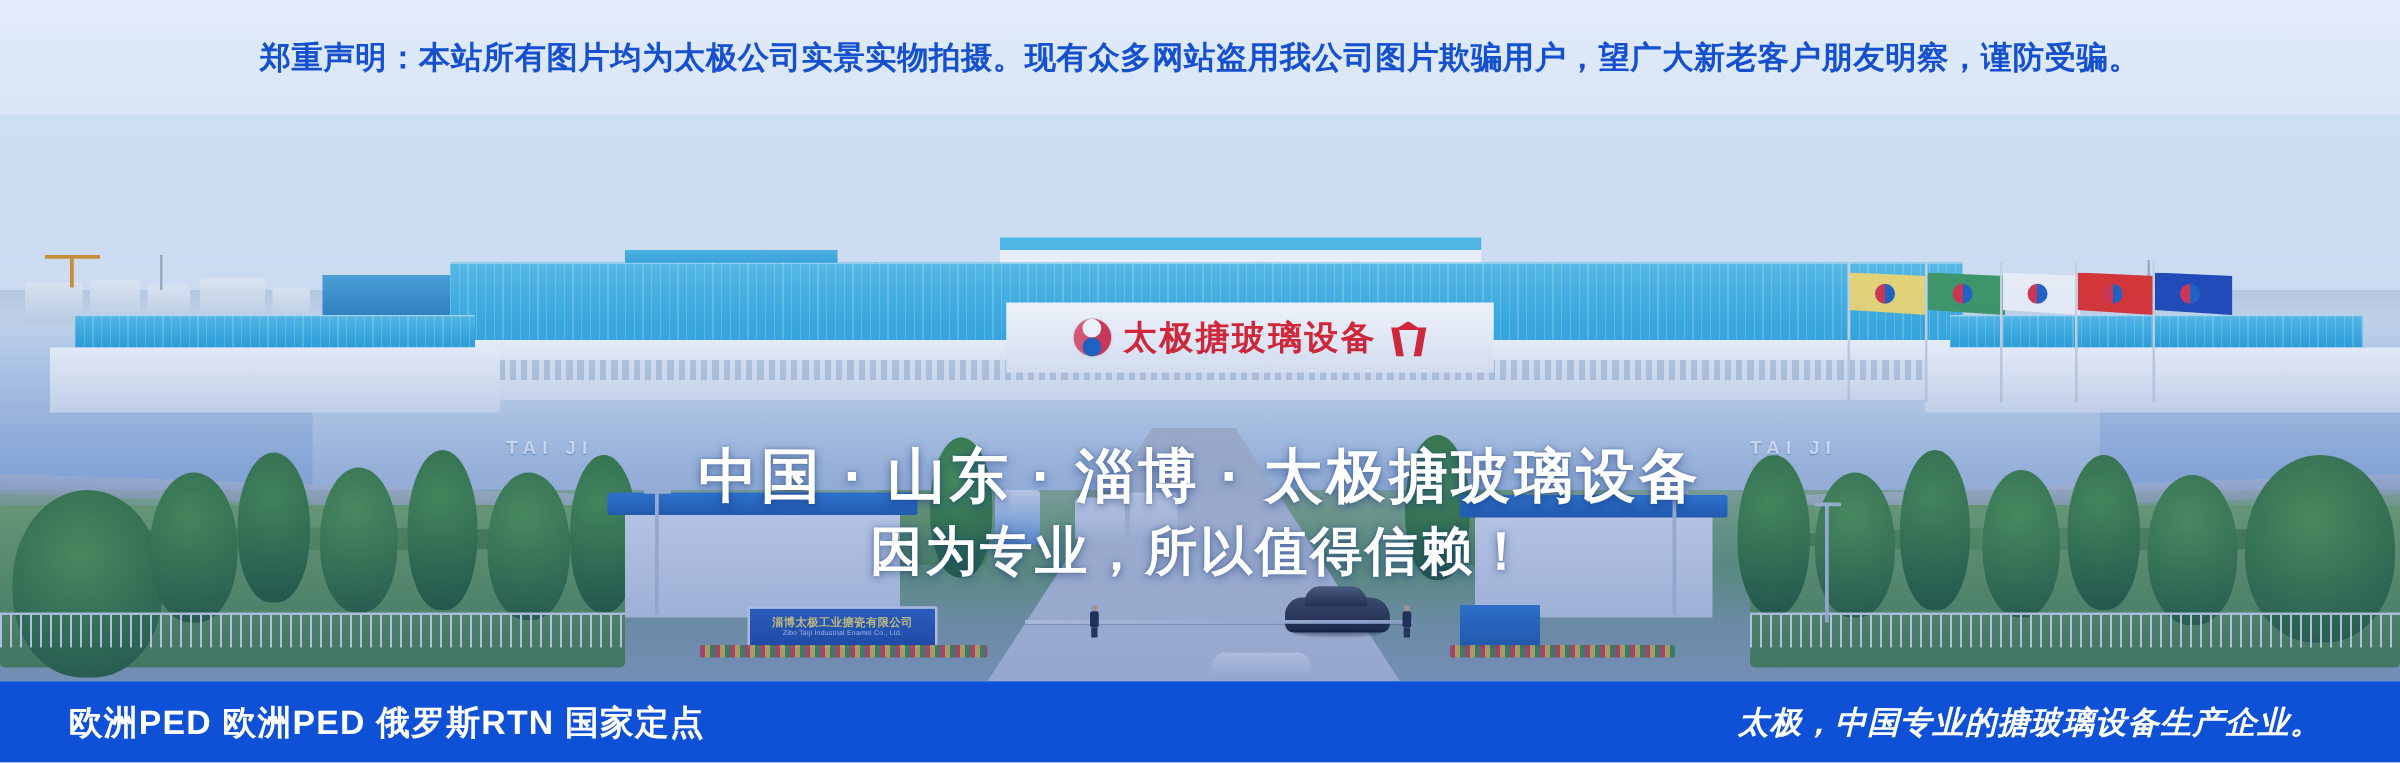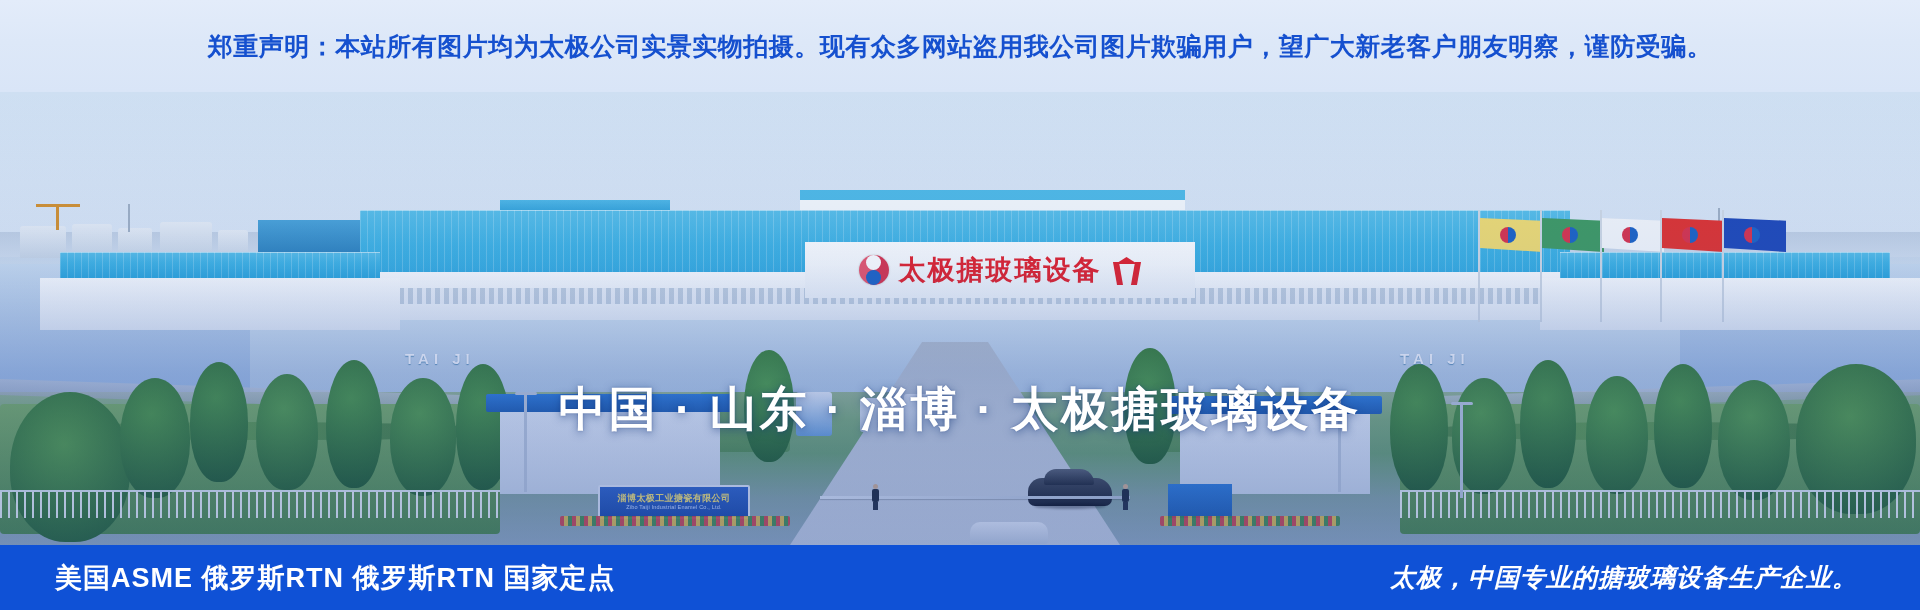--- a/index.html
+++ b/index.html
@@ -169,21 +169,21 @@
     opacity:.9;border-radius:2px;}
 
   
   .tint{position:absolute;left:0;top:0;width:1920px;height:453px;
     background:linear-gradient(180deg,rgba(60,110,200,0) 0%,rgba(52,96,190,.10) 38%,rgba(42,82,180,.28) 62%,rgba(36,74,170,.34) 100%);
     pointer-events:none;z-index:20;}
 
   
   .headline{
     position:absolute;left:0;top:260px;width:1920px;
-    text-align:center;z-index:30;pointer-events:none;margin-top:28px;
+    text-align:center;z-index:30;pointer-events:none;
   }
   .headline .l1{
     font-size:47px;font-weight:bold;color:#ffffff;letter-spacing:3px;
     line-height:1.25;white-space:nowrap;
     text-shadow:0 2px 8px rgba(18,52,120,.55),0 0 2px rgba(20,50,120,.4);
   }
   .headline .l2{
     font-size:42px;font-weight:bold;color:#ffffff;letter-spacing:2px;
     line-height:1.45;white-space:nowrap;
     text-shadow:0 2px 8px rgba(18,52,120,.55),0 0 2px rgba(20,50,120,.4);
@@ -343,21 +343,22 @@
     <div class="lamp" style="left:1338px;top:300px;height:100px;"></div>
     <div class="lamp" style="left:1460px;top:310px;height:96px;"></div>
 
     <div class="fence" style="left:0;top:398px;width:500px;"></div>
     <div class="fence" style="left:1400px;top:398px;width:520px;"></div>
 
     <div class="tint"></div>
 
     <div class="headline">
       <div class="l1">中国 · 山东 · 淄博 · 太极搪玻璃设备</div>
+      <div class="l2">因为专业，所以值得信赖！</div>
     </div>
   </div>
 
   <div class="bottom-bar">
-    <div class="bb-left">美国ASME  俄罗斯RTN 俄罗斯RTN 国家定点</div>
+    <div class="bb-left">欧洲PED  欧洲PED 俄罗斯RTN 国家定点</div>
     <div class="bb-right">太极，中国专业的搪玻璃设备生产企业。</div>
   </div>
 
 </div>
 
 </body></html>

